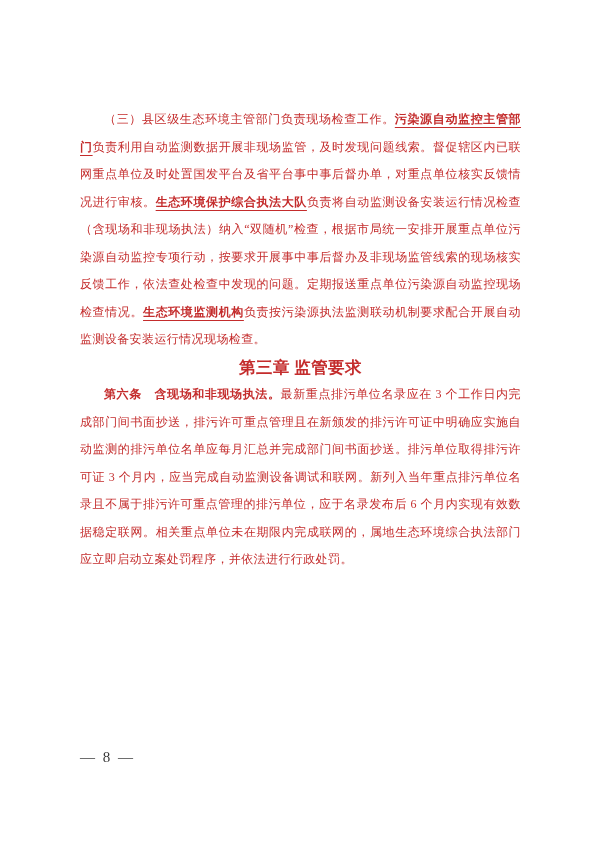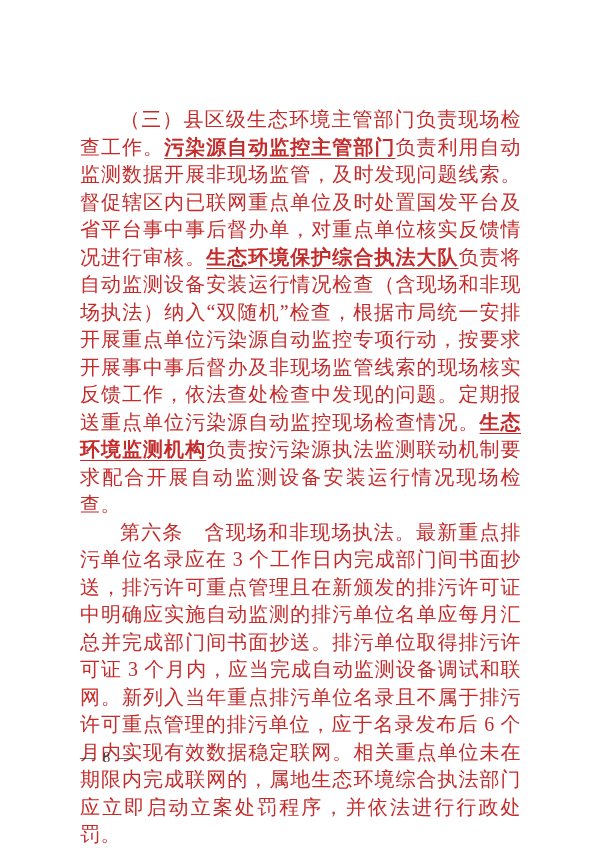--- a/index.html
+++ b/index.html
@@ -17,34 +17,34 @@
   }
   .content {
     position: absolute;
     left: 80px;
     top: 106px;
     width: 441px;
     color: #c42c2c;
   }
   p.body-para {
     margin: 0;
-    font-size: 20px;
+    font-size: 12px;
     line-height: 27.5px;
     text-align: justify;
     text-indent: 2em;
     letter-spacing: 0.4px;
   }
   .bu {
     font-weight: bold;
     text-decoration: underline;
     text-underline-offset: 4px;
     text-decoration-thickness: 1px;
   }
   .b {
-    font-weight: normal;
+    font-weight: bold;
   }
   h2.chapter-heading {
     margin: 0;
     padding: 0;
     font-size: 16.5px;
     line-height: 27.5px;
     font-weight: bold;
     text-align: center;
     color: #c42c2c;
     letter-spacing: 0.4px;
@@ -60,19 +60,20 @@
   }
 </style>
 </head>
 <body>
 
 <div class="page">
   <div class="content">
 
     <p class="body-para"><span>（三）县区级生态环境主管部门负责现场检查工作。</span><span class="bu">污染源自动监控主管部门</span><span>负责利用自动监测数据开展非现场监管，及时发现问题线索。督促辖区内已联网重点单位及时处置国发平台及省平台事中事后督办单，对重点单位核实反馈情况进行审核。</span><span class="bu">生态环境保护综合执法大队</span><span>负责将自动监测设备安装运行情况检查（含现场和非现场执法）纳入“双随机”检查，根据市局统一安排开展重点单位污染源自动监控专项行动，按要求开展事中事后督办及非现场监管线索的现场核实反馈工作，依法查处检查中发现的问题。定期报送重点单位污染源自动监控现场检查情况。</span><span class="bu">生态环境监测机构</span><span>负责按污染源执法监测联动机制要求配合开展自动监测设备安装运行情况现场检查。</span></p>
 
+    <h2 class="chapter-heading">第三章 监管要求</h2>
 
     <p class="body-para"><span class="b">第六条　</span><span class="b">含现场和非现场执法。</span><span>最新重点排污单位名录应在 3 个工作日内完成部门间书面抄送，排污许可重点管理且在新颁发的排污许可证中明确应实施自动监测的排污单位名单应每月汇总并完成部门间书面抄送。排污单位取得排污许可证 3 个月内，应当完成自动监测设备调试和联网。新列入当年重点排污单位名录且不属于排污许可重点管理的排污单位，应于名录发布后 6 个月内实现有效数据稳定联网。相关重点单位未在期限内完成联网的，属地生态环境综合执法部门应立即启动立案处罚程序，并依法进行行政处罚。</span></p>
 
   </div>
 
   <div class="pagenum">— 8 —</div>
 </div>
 
 </body></html>

